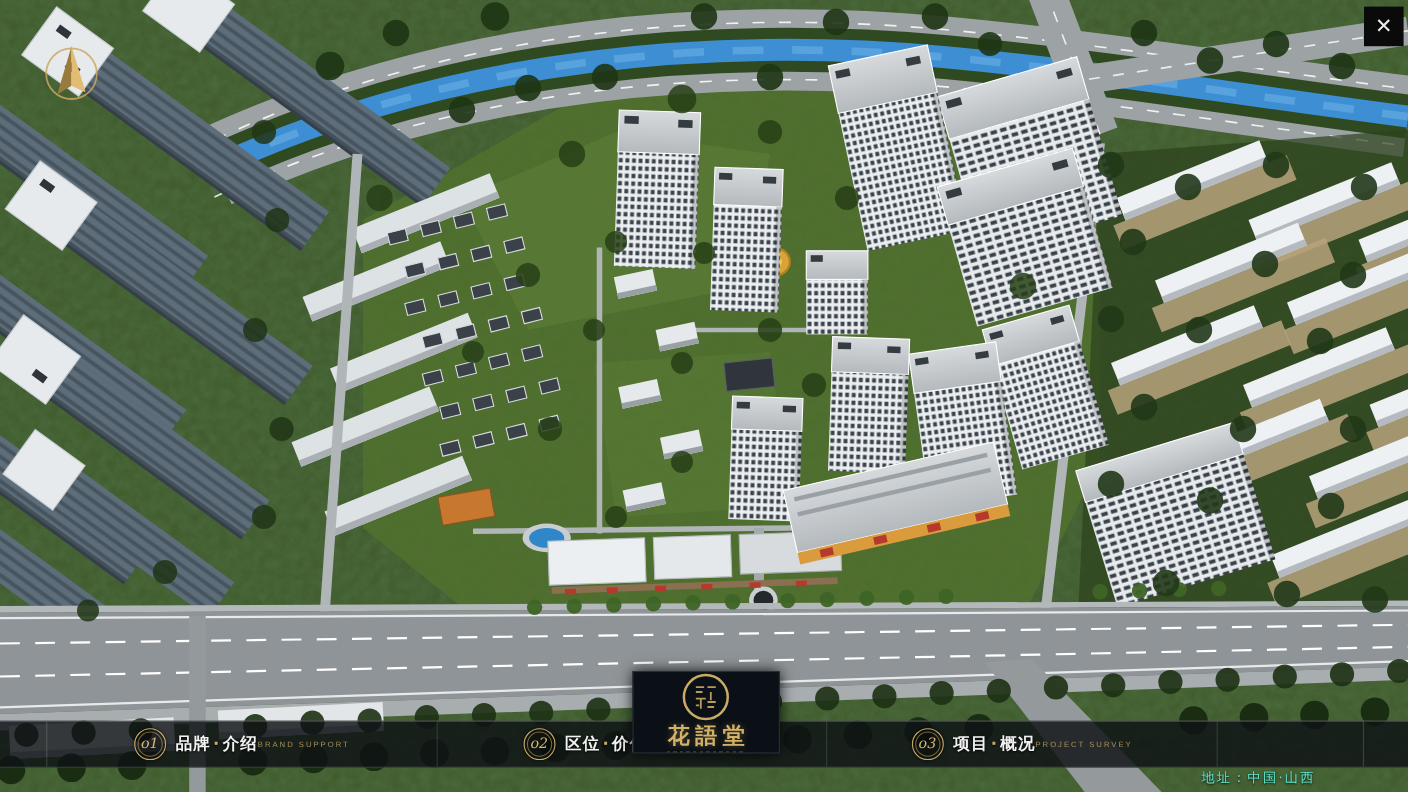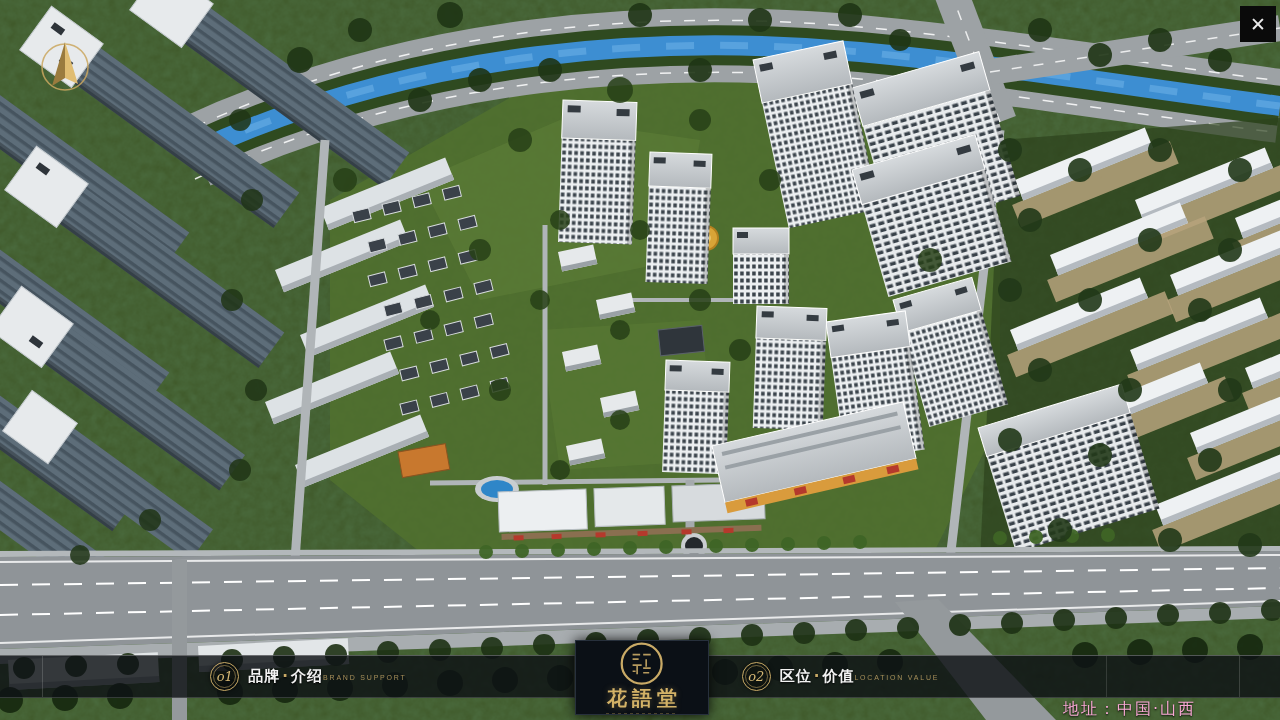--- a/index.html
+++ b/index.html
@@ -25,30 +25,30 @@
   .medal::after{content:"";position:absolute;inset:2px;border:1px solid rgba(201,170,102,.55);
          border-radius:50%}
   .nav-text{display:flex;align-items:center;line-height:1.05}
   .zh{font-size:15px;font-weight:bold;color:#f2f2f2;letter-spacing:1px;white-space:nowrap;
       text-shadow:0 1px 2px #000;font-family:"DejaVu Sans","Liberation Sans",sans-serif}
   .zh .dot{color:#c9aa66;padding:0 2px}
   .en{font-size:7px;color:#a8905a;letter-spacing:1.8px;margin-top:2px;white-space:nowrap;
       text-transform:uppercase}
 
   
-  .logo-panel{position:absolute;left:575px;top:640px;width:132px;height:73px;z-index:5;
+  .logo-panel{position:absolute;left:575px;top:610px;width:132px;height:73px;z-index:5;
       background:#0b1016;border:1px solid #27303c;box-shadow:0 0 12px rgba(0,0,0,.85);
       display:flex;flex-direction:column;align-items:center;justify-content:center;cursor:pointer}
   .logo-name{font-family:"DejaVu Serif",serif;font-weight:bold;font-size:20px;color:#d3b267;
       letter-spacing:5px;margin:2px 0 0 5px;text-shadow:0 0 6px rgba(211,178,103,.35);line-height:1}
   .logo-caption-line{width:72px;height:2px;margin-top:5px;opacity:.5;
       background:repeating-linear-gradient(90deg,#8a7644 0 3px,transparent 3px 6px)}
 
   
-  .address{position:absolute;right:84px;top:699px;font-size:16px;color:#f9a8d4;
+  .address{position:absolute;right:84px;top:699px;font-size:12px;color:#5eead4;
       letter-spacing:2px;z-index:4;text-shadow:0 1px 2px #000;
       font-family:"DejaVu Sans","Liberation Sans",sans-serif}
   .close-btn{position:absolute;top:6px;right:4px;width:36px;height:36px;background:#0a0a0a;
       color:#ececec;display:flex;align-items:center;justify-content:center;font-size:19px;
       cursor:pointer;z-index:6}
   .compass{position:absolute;left:38px;top:36px;width:56px;height:56px;z-index:3}
 </style>
 </head>
 <body>
 
@@ -615,20 +615,29 @@
     <div class="nav-item">
       <div class="medal">
           <span>o2</span>
         </div>
       <div class="nav-text">
         <span class="zh"><span>区位</span><span class="dot">·</span><span>价值</span></span>
         <span class="en">LOCATION VALUE</span>
       </div>
     </div>
 
+    <div class="nav-item">
+      <div class="medal">
+          <span>o3</span>
+        </div>
+      <div class="nav-text">
+        <span class="zh"><span>项目</span><span class="dot">·</span><span>概况</span></span>
+        <span class="en">PROJECT SURVEY</span>
+      </div>
+    </div>
 
 
     <div class="logo-slot"></div>
 
 
 
 
 
     <div class="spacer-r"></div>
   </div>

